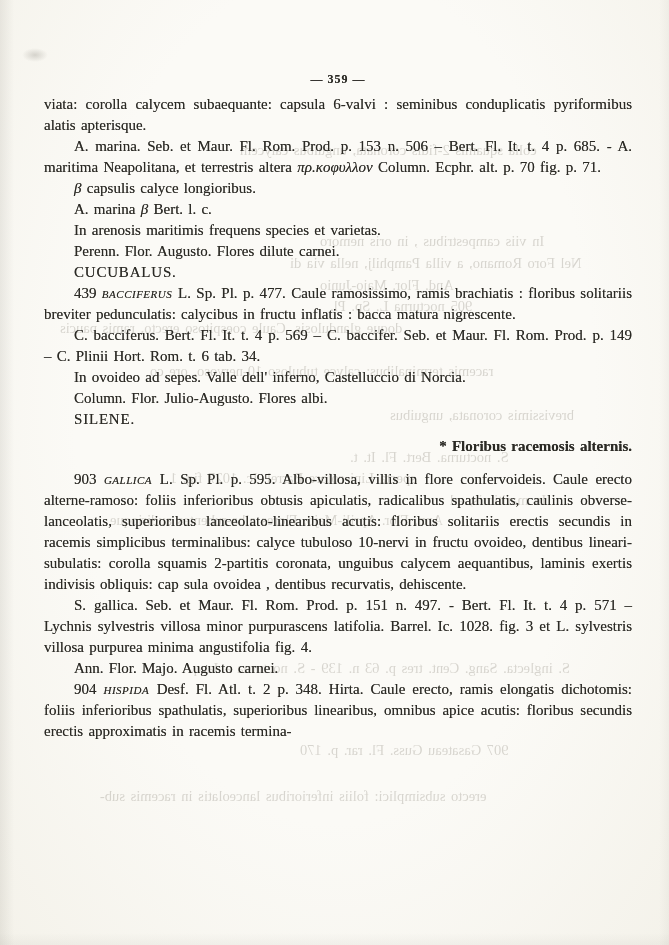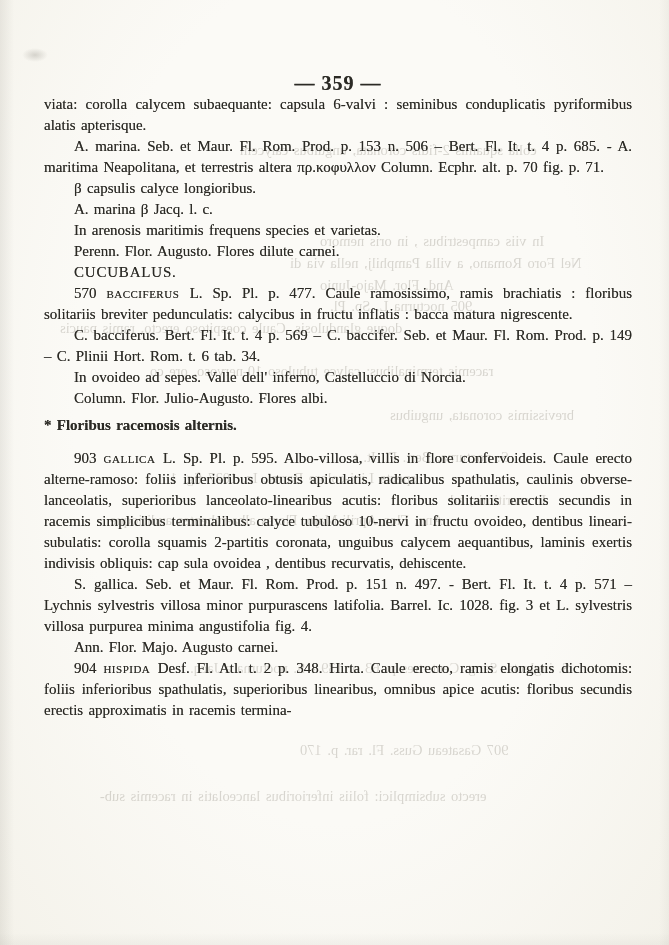--- a/index.html
+++ b/index.html
@@ -12,43 +12,43 @@
       linear-gradient(270deg, rgba(90,85,75,0.05), rgba(90,85,75,0.0) 10px),
       linear-gradient(0deg, rgba(90,85,75,0.05), rgba(90,85,75,0.0) 12px),
       radial-gradient(ellipse at 50% 42%, #fbfaf6 55%, #f4f2ea 100%);
     overflow:hidden;
     font-family:"Liberation Serif","DejaVu Serif",serif;
     color:#2b2a25;
   }
   .page-number{
     position:absolute;top:72px;left:44px;width:588px;
     text-align:center;
-    font-size:20px;font-weight:700;
+    font-size:12px;font-weight:700;
     letter-spacing:1px;
     text-shadow:0 0 0.6px rgba(43,42,37,0.65);
   }
   .text-block{
     position:absolute;top:94px;left:44px;width:588px;
     font-size:15px;line-height:21px;
     z-index:2;
   }
   .para{
     margin:0;
     text-align:justify;
     text-indent:30px;
     word-spacing:1.5px;
     text-shadow:0 0 0.6px rgba(43,42,37,0.65);
   }
   .para.noindent{text-indent:0;}
-  .para.center-line{text-align:left;text-indent:0;font-weight:700;}
+  .para.center-line{text-align:right;text-indent:0;font-weight:700;}
   .para.caps{letter-spacing:0.8px;}
   .seg-r{font-style:normal;}
   .seg-i{}
-  .seg-g{}
-  .seg-sc{font-variant:small-caps;letter-spacing:0.5px;}
+  .seg-g{font-style:italic;}
+  .seg-sc{font-style:italic;font-variant:small-caps;letter-spacing:0.5px;}
   .bleed-layer{position:absolute;inset:0;z-index:1;}
   .bleed{
     position:absolute;
     white-space:nowrap;
     font-size:14.5px;
     color:#7e786c;
     opacity:0.28;
     transform:scaleX(-1);
     filter:blur(0.6px);
     word-spacing:2px;
@@ -78,27 +78,28 @@
       <div class="bleed" style="left: 110px; top: 512px;">Ann. Flor. Aprili-Majo. Flores alba-rubentes audirioque</div>
       <div class="bleed" style="left: 190px; top: 660px;">S. inglecta. Sang. Cent. tres p. 63 n. 139 - S. nocturna a Jacq.</div>
       <div class="bleed" style="left: 300px; top: 742px;">907 Gasateau Guss. Fl. rar. p. 170</div>
       <div class="bleed" style="left: 100px; top: 788px;">erecto subsimplici: foliis inferioribus lanceolatis in racemis sub-</div>
     </div>
   <div class="page-number">— 359 —</div>
   <div class="text-block">
       <p class="para noindent"><span class="seg-r">viata: corolla calycem subaequante: capsula 6-valvi : seminibus conduplicatis pyriformibus alatis apterisque.</span></p>
       <p class="para"><span class="seg-r">A. marina. </span><span class="seg-i">Seb. et Maur. Fl. Rom. Prod. p. </span><span class="seg-r">153 </span><span class="seg-i">n. </span><span class="seg-r">506 – </span><span class="seg-i">Bert. Fl. It. t. </span><span class="seg-r">4 </span><span class="seg-i">p. </span><span class="seg-r">685. - A. maritima Neapolitana, et terrestris altera </span><span class="seg-g">πρ.κοφυλλον </span><span class="seg-i">Column. Ecphr. alt. p. </span><span class="seg-r">70 </span><span class="seg-i">fig. p. </span><span class="seg-r">71.</span></p>
       <p class="para"><span class="seg-g">β </span><span class="seg-r">capsulis calyce longioribus.</span></p>
-      <p class="para"><span class="seg-r">A. marina </span><span class="seg-g">β </span><span class="seg-i">Jacq. l. c.</span></p>
+      <p class="para"><span class="seg-r">A. marina </span><span class="seg-g">β </span><span class="seg-i">Bert. l. c.</span></p>
       <p class="para"><span class="seg-r">In arenosis maritimis frequens species et varietas.</span></p>
       <p class="para"><span class="seg-r">Perenn. Flor. Augusto. Flores dilute carnei.</span></p>
       <p class="para caps"><span class="seg-r">CUCUBALUS.</span></p>
-      <p class="para"><span class="seg-r">570 </span><span class="seg-sc">bacciferus </span><span class="seg-i">L. Sp. Pl. p. </span><span class="seg-r">477. Caule ramosissimo, ramis brachiatis : floribus solitariis breviter pedunculatis: calycibus in fructu inflatis : bacca matura nigrescente.</span></p>
+      <p class="para"><span class="seg-r">439 </span><span class="seg-sc">bacciferus </span><span class="seg-i">L. Sp. Pl. p. </span><span class="seg-r">477. Caule ramosissimo, ramis brachiatis : floribus solitariis breviter pedunculatis: calycibus in fructu inflatis : bacca matura nigrescente.</span></p>
       <p class="para"><span class="seg-r">C. bacciferus. </span><span class="seg-i">Bert. Fl. It. t. </span><span class="seg-r">4 </span><span class="seg-i">p. </span><span class="seg-r">569 – C. baccifer. </span><span class="seg-i">Seb. et Maur. Fl. Rom. Prod. p. </span><span class="seg-r">149 – C. Plinii </span><span class="seg-i">Hort. Rom. t. </span><span class="seg-r">6 </span><span class="seg-i">tab. </span><span class="seg-r">34.</span></p>
       <p class="para"><span class="seg-r">In ovoideo ad sepes. </span><span class="seg-i">Valle dell' inferno, Castelluccio di Norcia.</span></p>
       <p class="para"><span class="seg-r">Column. Flor. Julio-Augusto. Flores albi.</span></p>
+      <p class="para caps"><span class="seg-r">SILENE.</span></p>
       <p class="para center-line noindent" style="margin-top: 6px;"><span class="seg-r">* Floribus racemosis alternis.</span></p>
       <p class="para" style="margin-top: 12px;"><span class="seg-r">903 </span><span class="seg-sc">gallica </span><span class="seg-i">L. Sp. Pl. p. </span><span class="seg-r">595. Albo-villosa, villis in flore confervoideis. Caule erecto alterne-ramoso: foliis inferioribus obtusis apiculatis, radicalibus spathulatis, caulinis obverse-lanceolatis, superioribus lanceolato-linearibus acutis: floribus solitariis erectis secundis in racemis simplicibus terminalibus: calyce tubuloso 10-nervi in fructu ovoideo, dentibus lineari-subulatis: corolla squamis 2-partitis coronata, unguibus calycem aequantibus, laminis exertis indivisis obliquis: cap sula ovoidea , dentibus recurvatis, dehiscente.</span></p>
       <p class="para"><span class="seg-r">S. gallica. </span><span class="seg-i">Seb. et Maur. Fl. Rom. Prod. p. </span><span class="seg-r">151 </span><span class="seg-i">n. </span><span class="seg-r">497. - </span><span class="seg-i">Bert. Fl. It. t. </span><span class="seg-r">4 </span><span class="seg-i">p. </span><span class="seg-r">571 – Lychnis sylvestris villosa minor purpurascens latifolia. </span><span class="seg-i">Barrel. Ic. </span><span class="seg-r">1028. </span><span class="seg-i">fig. </span><span class="seg-r">3 et L. sylvestris villosa purpurea minima angustifolia </span><span class="seg-i">fig. </span><span class="seg-r">4.</span></p>
       <p class="para"><span class="seg-r">Ann. Flor. Majo. Augusto carnei.</span></p>
       <p class="para"><span class="seg-r">904 </span><span class="seg-sc">hispida </span><span class="seg-i">Desf. Fl. Atl. t. </span><span class="seg-r">2 </span><span class="seg-i">p. </span><span class="seg-r">348. Hirta. Caule erecto, ramis elongatis dichotomis: foliis inferioribus spathulatis, superioribus linearibus, omnibus apice acutis: floribus secundis erectis approximatis in racemis termina-</span></p>
     </div>
 </div>
 
 </body></html>

